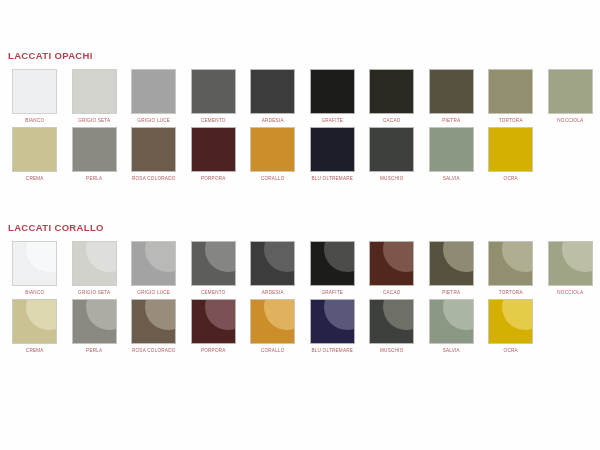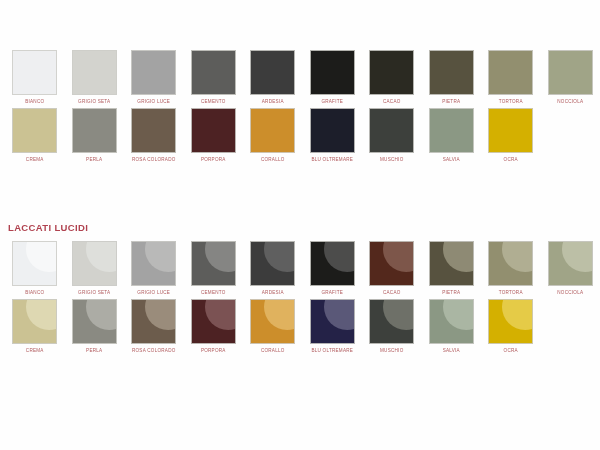--- a/index.html
+++ b/index.html
@@ -90,20 +90,21 @@
     width: 58px;
     text-transform: uppercase;
     font-family: "Liberation Sans", sans-serif;
   }
 </style>
 </head>
 <body>
 
 <div class="sheet">
   <div class="section section-opachi">
+    <div class="section-title">LACCATI OPACHI</div>
     <div class="row" id="row-o-0">
         <div class="cell">
           <div class="swatch" style="background: rgb(238, 239, 241);"></div>
           <div class="label">BIANCO</div>
         </div>
         <div class="cell">
           <div class="swatch" style="background: rgb(211, 211, 206);"></div>
           <div class="label">GRIGIO SETA</div>
         </div>
         <div class="cell">
@@ -177,21 +178,21 @@
           <div class="label">OCRA</div>
         </div>
         <div class="cell">
           <div class="swatch swatch-empty"></div>
           <div class="label"></div>
         </div>
       </div>
   </div>
 
   <div class="section section-lucidi">
-    <div class="section-title">LACCATI LUCIDI</div>
+    <div class="section-title">LACCATI CORALLO</div>
     <div class="row" id="row-l-0">
         <div class="cell">
           <div class="swatch" style="background: rgb(238, 240, 242);">
             <div class="gloss" style="background: rgb(247, 248, 249);"></div>
           </div>
           <div class="label">BIANCO</div>
         </div>
         <div class="cell">
           <div class="swatch" style="background: rgb(210, 210, 205);">
             <div class="gloss" style="background: rgb(222, 223, 219);"></div>

